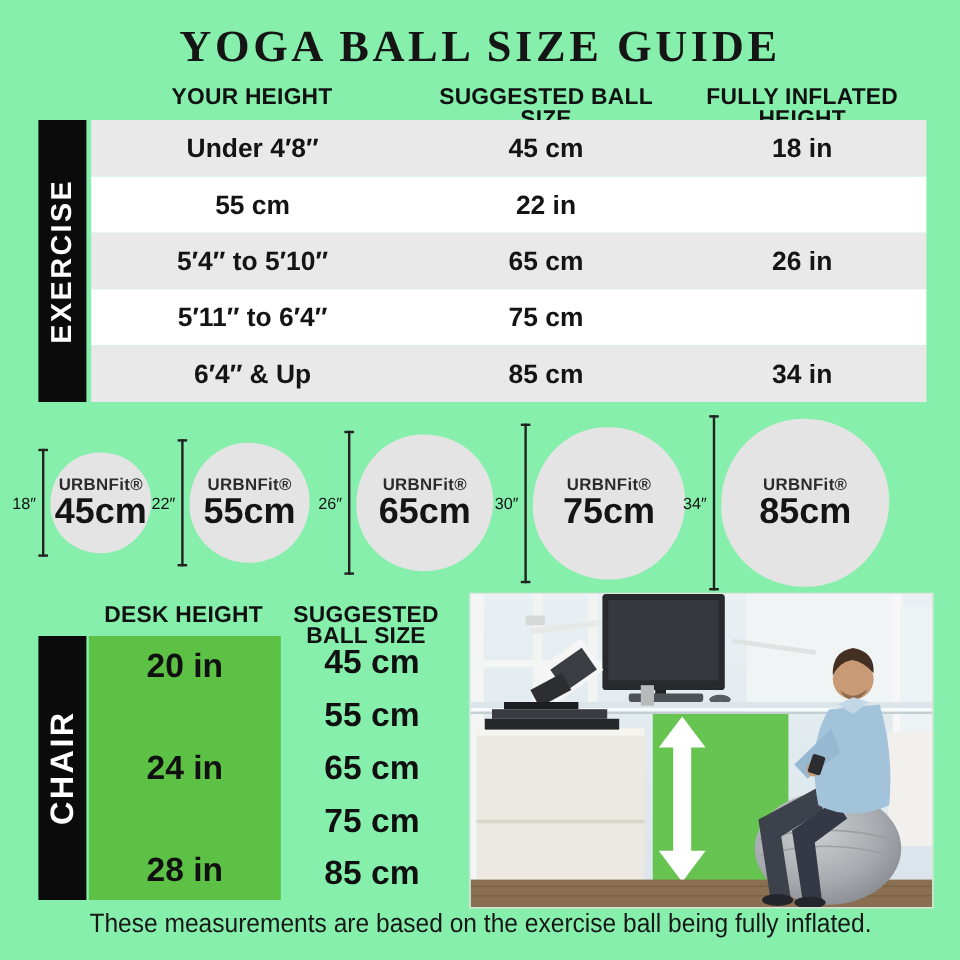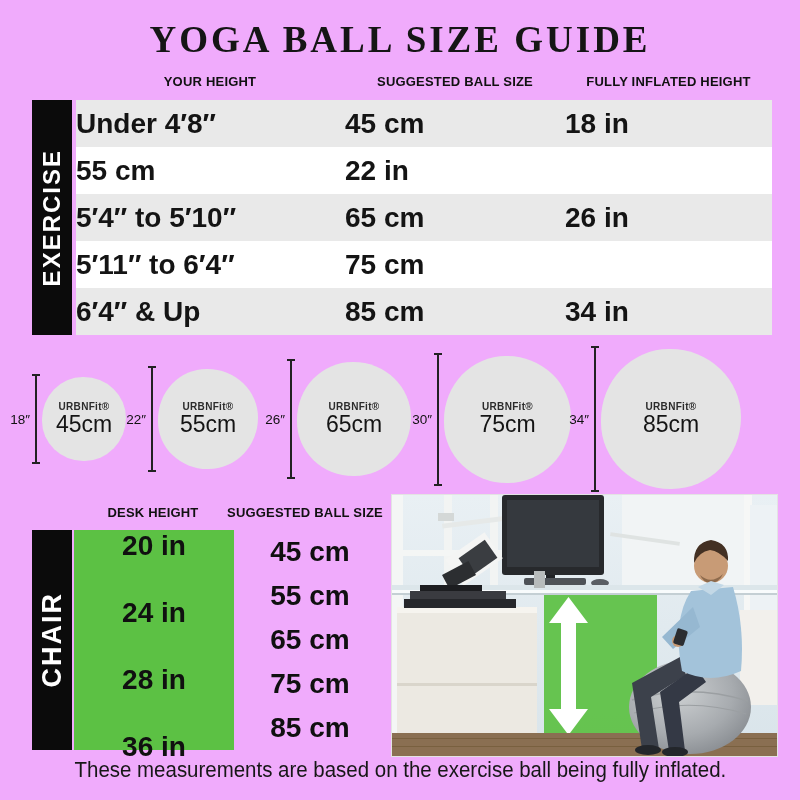--- a/index.html
+++ b/index.html
@@ -4,75 +4,75 @@
 <style>
   :root{
     --green:#5cc144;
     --bar-black:#0b0b0b;
     --row-gray:#e9e9e9;
     --ball-gray:#e4e4e4;
   }
   *{margin:0;padding:0;box-sizing:border-box;}
   html,body{background:#fff;}
   .page{
-    position:relative;width:800px;height:800px;background:#f0abfc;overflow:hidden;
+    position:relative;width:800px;height:800px;background:#86efac;overflow:hidden;
     font-family:"Liberation Sans", sans-serif;color:#121212;
   }
   
   .title{
     position:absolute;top:18px;left:0;width:800px;text-align:center;
     font-family:"Liberation Serif", serif;font-weight:700;font-size:37px;
     letter-spacing:3px;color:#151515;
   }
   
   .ex-headers{
     position:absolute;left:75px;top:73px;width:697px;height:18px;
     display:grid;grid-template-columns:270px 220px 207px;
   }
   .col-header{
-    text-align:center;font-weight:700;font-size:13px;color:#111;line-height:18px;
+    text-align:center;font-weight:700;font-size:19px;color:#111;line-height:18px;
     letter-spacing:.2px;
   }
   .side-bar{
     position:absolute;background:var(--bar-black);
     display:flex;align-items:center;justify-content:center;
   }
   .side-bar span{
     writing-mode:vertical-rl;transform:rotate(180deg);
     color:#fff;font-weight:700;white-space:nowrap;
   }
   .ex-bar{left:32px;top:100px;width:40px;height:235px;}
   .ex-bar span{font-size:24px;letter-spacing:2px;}
   .ex-table{position:absolute;left:76px;top:100px;width:696px;}
   .ex-row{
     display:grid;grid-template-columns:269px 220px 207px;height:47px;background:#fff;
   }
   .ex-row:nth-child(odd){background:var(--row-gray);}
   .ex-cell{
-    font-weight:700;font-size:28px;line-height:47px;color:#141414;
+    text-align:center;font-weight:700;font-size:22px;line-height:47px;color:#141414;
   }
   
   .balls{position:absolute;left:0;top:343px;width:800px;height:152px;}
   .ball-group{
     position:absolute;top:0;height:152px;display:flex;align-items:center;gap:5px;
   }
   .inch{font-weight:400;font-size:13.5px;color:#111;width:24px;text-align:right;}
   .measure-line{position:relative;width:2px;background:#222;}
   .measure-line::before,.measure-line::after{
     content:"";position:absolute;left:-3px;width:8px;height:2px;background:#222;
   }
   .measure-line::before{top:0;}
   .measure-line::after{bottom:0;}
   .ball{
     background:var(--ball-gray);
     border-radius:49% 51% 50% 50% / 51% 49% 52% 48%;
     display:flex;flex-direction:column;align-items:center;justify-content:center;
   }
-  .ball .brand{font-weight:700;font-size:10px;letter-spacing:.3px;color:#2b2b2b;}
-  .ball .size{font-weight:400;font-size:23px;color:#141414;line-height:1.05;}
+  .ball .brand{font-weight:700;font-size:14px;letter-spacing:.3px;color:#2b2b2b;}
+  .ball .size{font-weight:700;font-size:30px;color:#141414;line-height:1.05;}
   
   .chair-headers-1{position:absolute;left:72px;top:504px;width:162px;}
   .chair-headers-2{position:absolute;left:220px;top:504px;width:170px;}
   .chair-bar{left:32px;top:530px;width:40px;height:220px;}
   .chair-bar span{font-size:27px;letter-spacing:2px;}
   .chair-green{
     position:absolute;left:74px;top:530px;width:160px;height:220px;background:var(--green);
     display:flex;flex-direction:column;gap:35px;
   }
   .chair-green .chair-cell{flex:1;}
@@ -193,21 +193,20 @@
   </div>
 
   <div class="side-bar chair-bar">
     <span>CHAIR</span>
   </div>
 
   <div class="chair-green">
     <div class="chair-cell">20 in</div>
     <div class="chair-cell">24 in</div>
     <div class="chair-cell">28 in</div>
-    <div class="chair-cell">36 in</div>
   </div>
 
   <div class="chair-ballcol">
     <div class="chair-cell">45 cm</div>
     <div class="chair-cell">55 cm</div>
     <div class="chair-cell">65 cm</div>
     <div class="chair-cell">75 cm</div>
     <div class="chair-cell">85 cm</div>
   </div>
 

